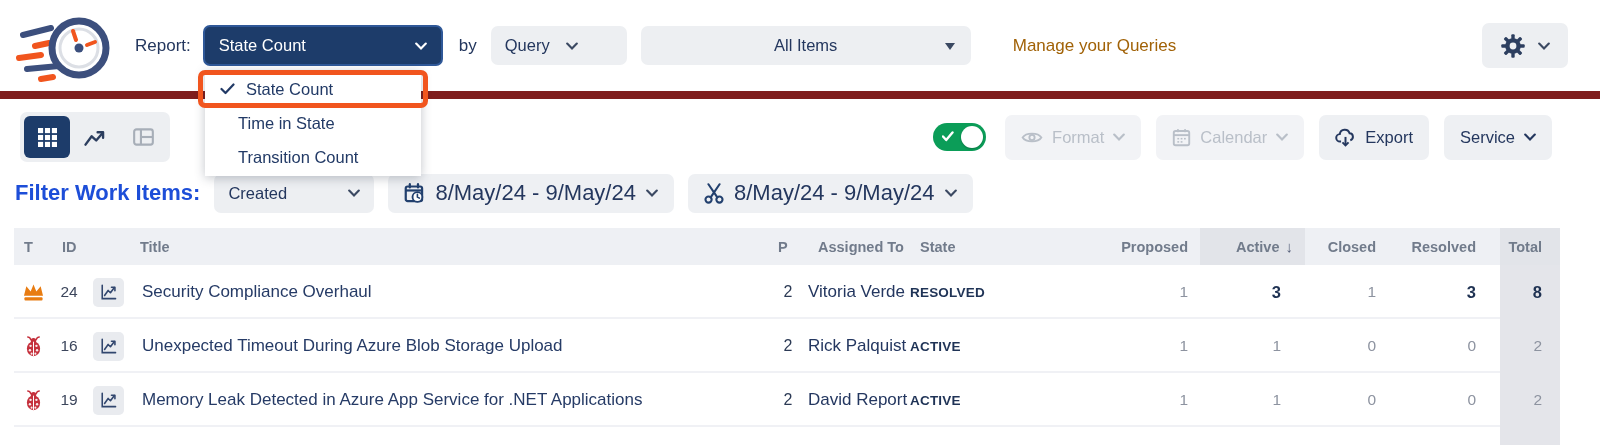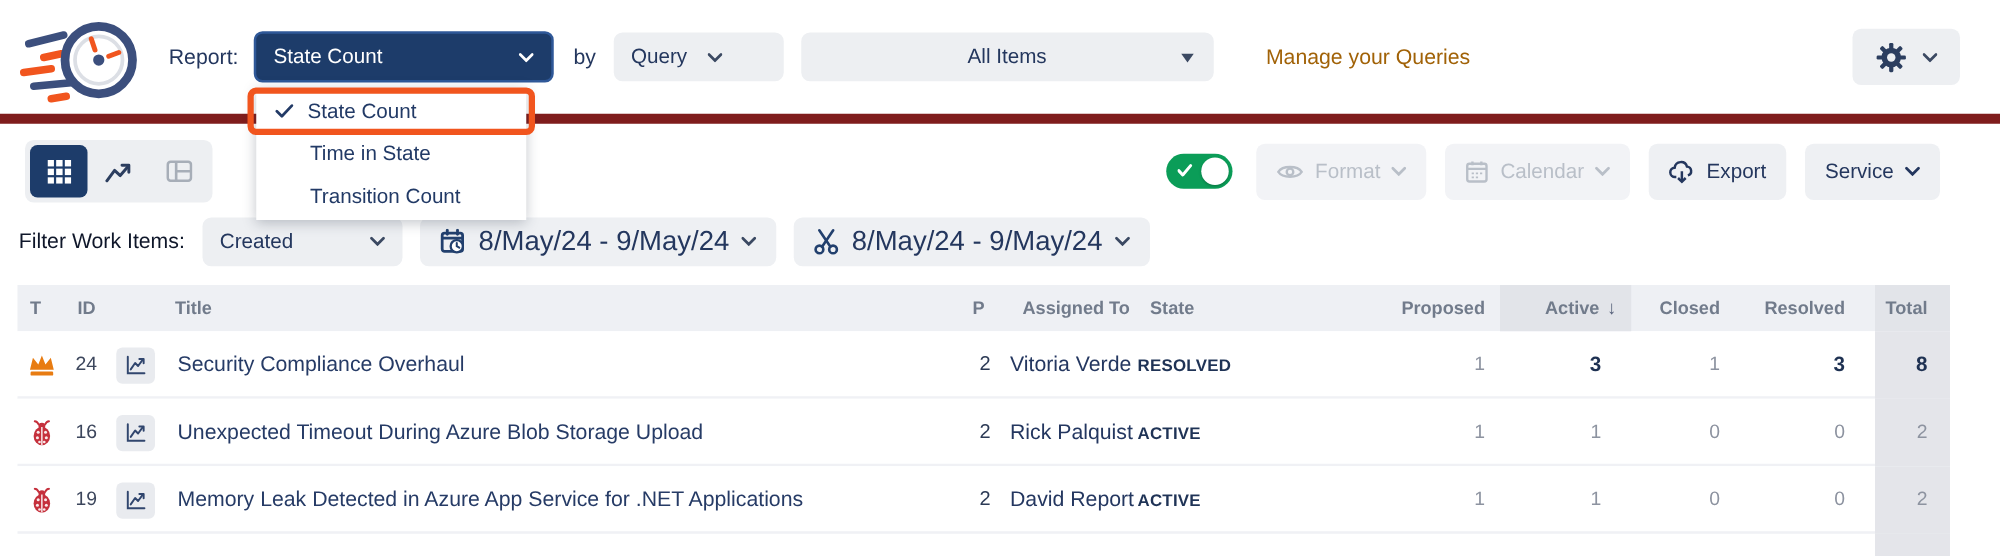--- a/index.html
+++ b/index.html
@@ -37,31 +37,31 @@
   .toggle svg.tick { position:absolute; left:9px; top:8px; }
   .toggle .knob { position:absolute; right:3px; top:3px; width:22px; height:22px; background:#fff; border-radius:50%;
     box-shadow:0 1px 2px rgba(0,0,0,.25); }
   .tb-btn { height:45px; background:#eef0f3; border:none; border-radius:7px; display:flex; align-items:center;
     gap:9px; padding:0 16px; font-size:16.5px; font-family:inherit; color:#24375e; cursor:pointer; }
   .tb-btn.disabled { color:#b9bfc8; background:#f2f3f6; cursor:default; }
   .tb-btn.disabled svg { stroke:#b9bfc8; }
 
   
   .filter-row { margin-top:11px; padding-left:15px; display:flex; align-items:center; height:40px; }
-  .filter-label { font-size:17px; color:#0f172a; }
+  .filter-label { font-size:22px; color:#1d4ed8;font-weight:bold; }
   .gray-select.created { margin-left:14px; width:160px; height:39px; justify-content:space-between; }
   .date-btn { margin-left:14px; height:39px; background:#eef0f3; border-radius:7px; display:flex; align-items:center;
     gap:10px; padding:0 16px; font-size:22px; color:#24375e; cursor:pointer; }
 
   
   .menu { position:absolute; left:205px; top:70px; width:216px; background:#fff; z-index:20;
     box-shadow:0 2px 10px rgba(40,50,70,.28); padding:2px 0; }
   .menu-item { height:34px; display:flex; align-items:center; font-size:16.5px; color:#223a66; cursor:pointer; }
   .menu-item .check { width:26px; margin-left:15px; display:flex; align-items:center; }
-  .menu-item.plain { padding-left:43px; }
+  .menu-item.plain { padding-left:33px; }
   .annotation { position:absolute; left:-7px; top:0px; width:230px; height:38px; border:5px solid #f1551e;
     border-radius:7px; z-index:30; pointer-events:none; }
 
   
   .table { margin:15px 40px 0 14px; width:1546px; font-size:16px; }
   .thead, .trow, .partial { display:grid;
     grid-template-columns:38px 34px 44px 1fr 40px 102px 175px 115px 105px 95px 100px 60px; }
   .thead { height:37px; background:#eef0f4; align-items:center; color:#717b8b; font-size:14.5px; font-weight:bold; }
   .th { padding-left:10px; }
   .th.num { text-align:right; padding-right:12px; }

